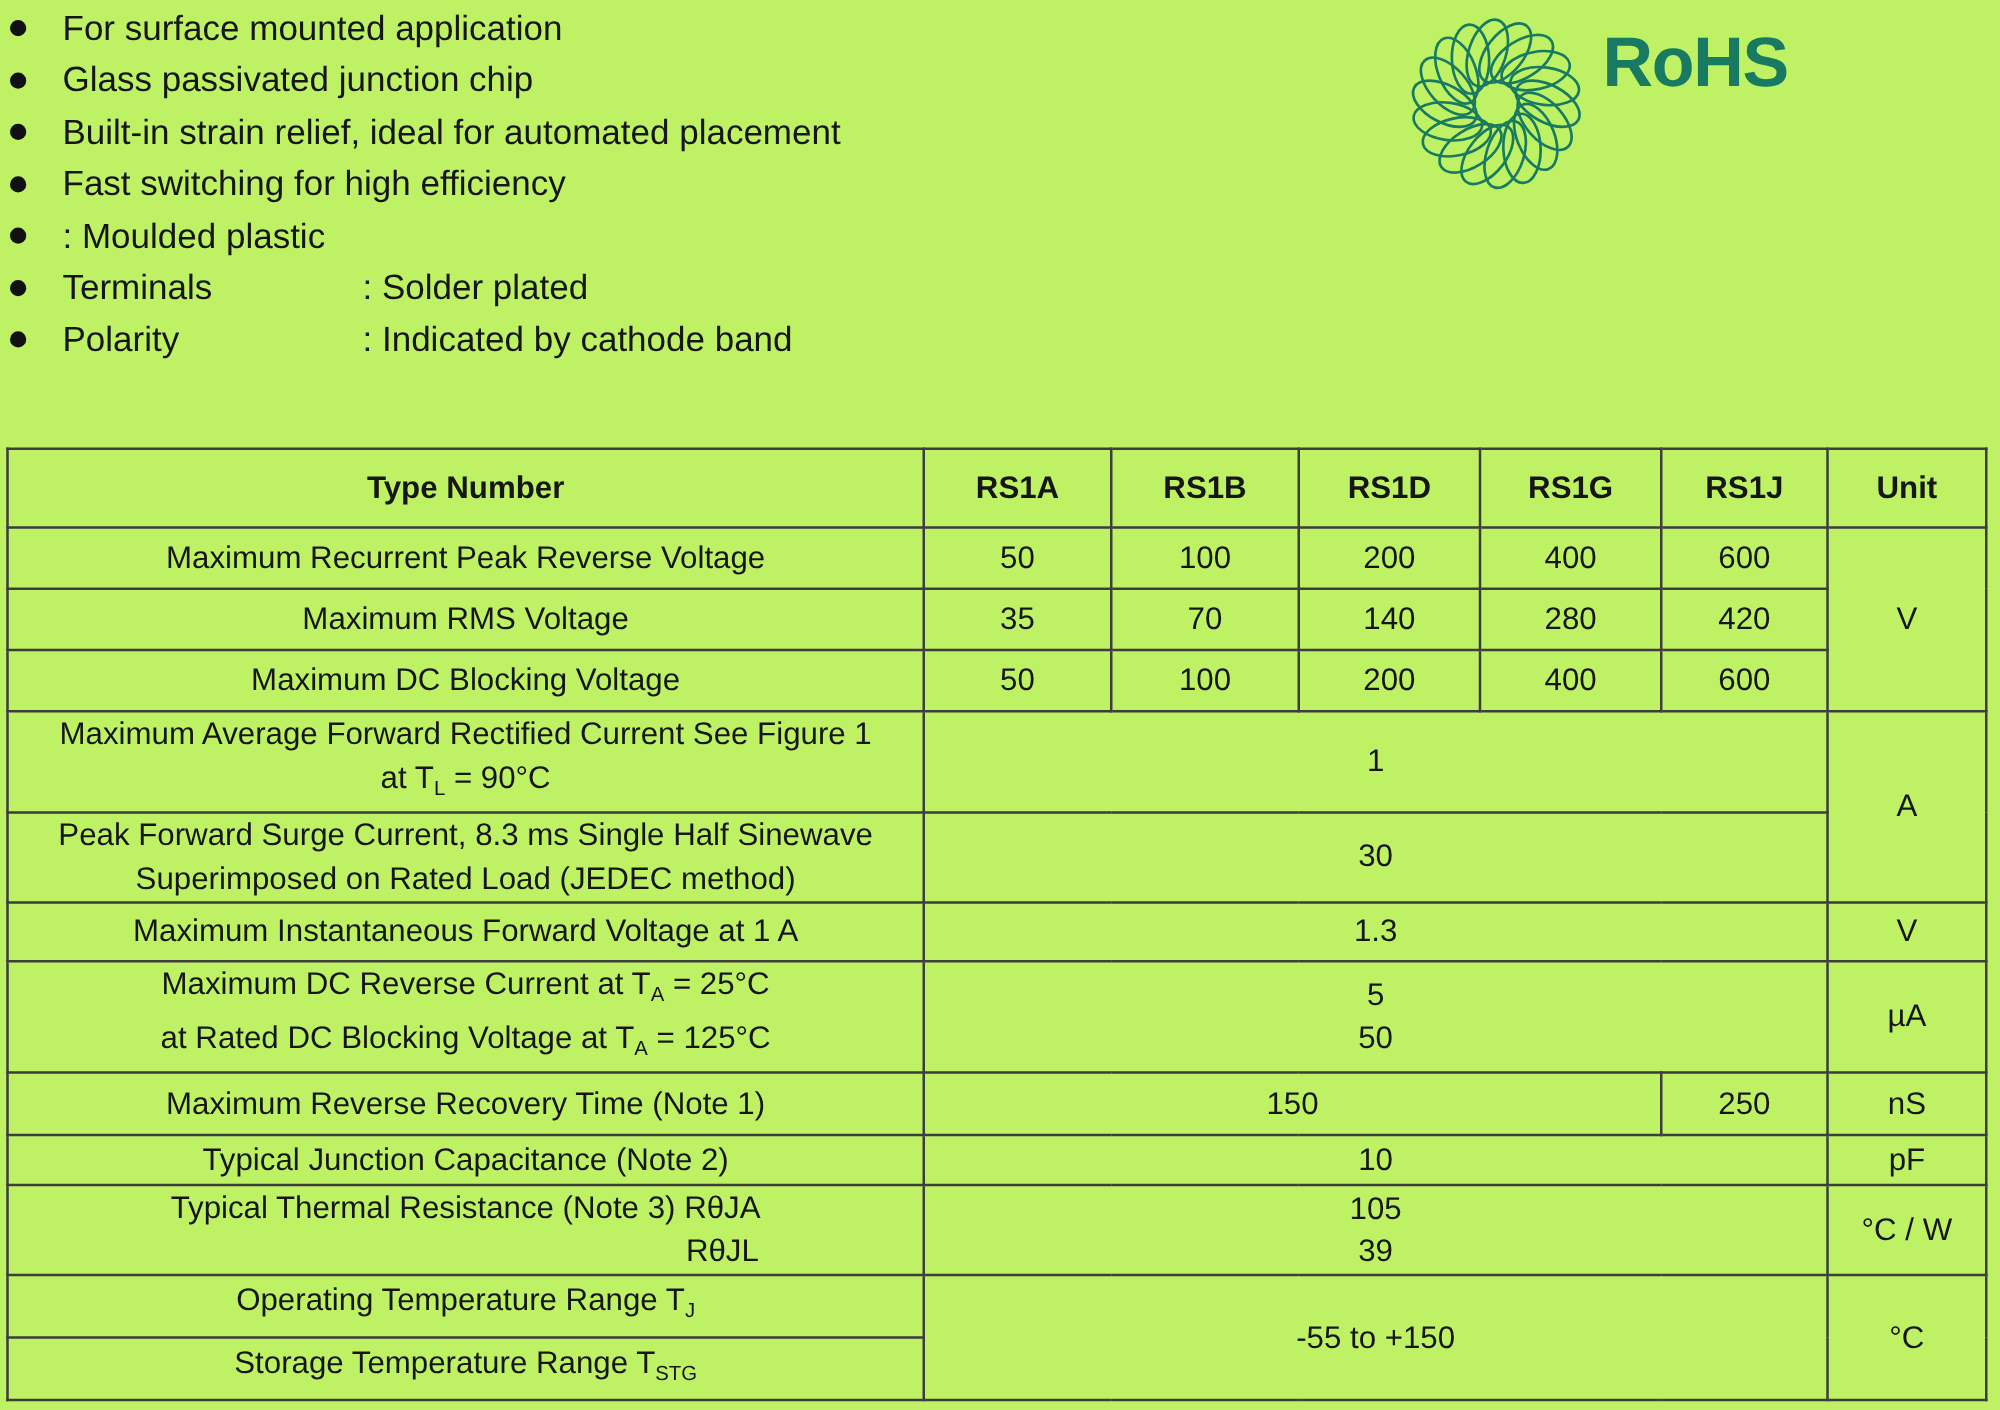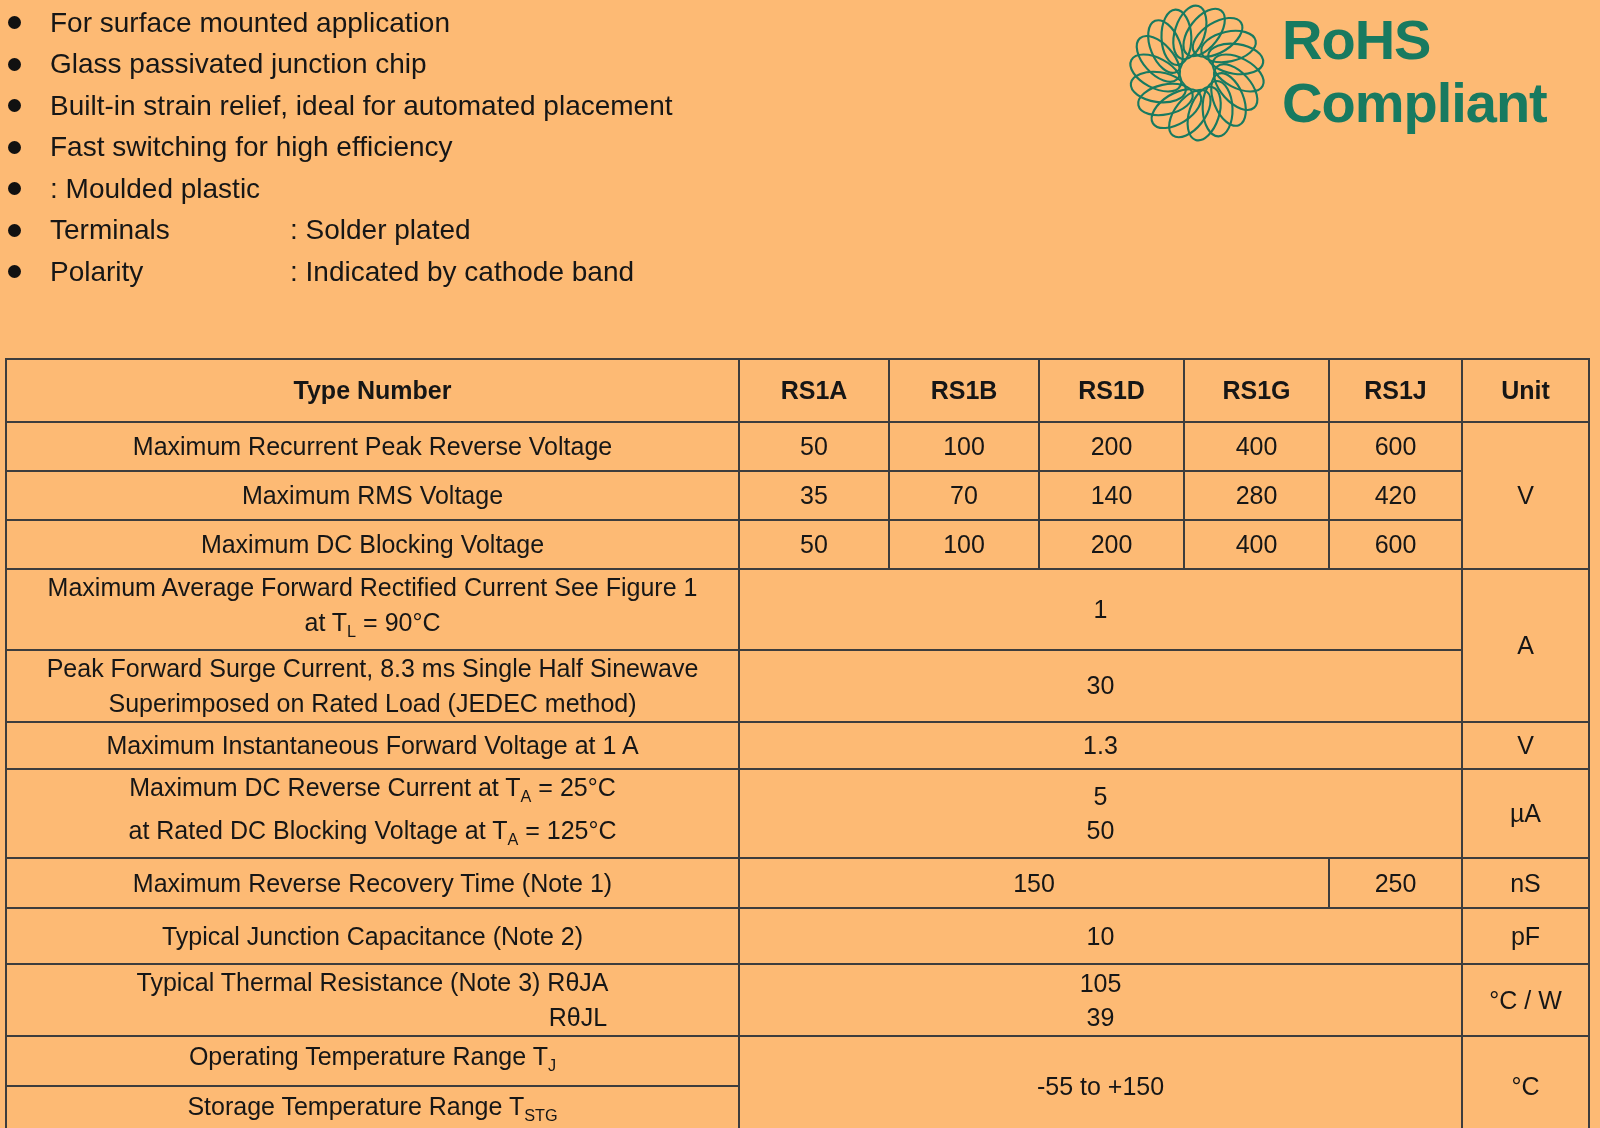--- a/index.html
+++ b/index.html
@@ -1,45 +1,45 @@
 <!DOCTYPE html>
 <html><head>
 <meta charset="utf-8">
 <style>
   * { margin:0; padding:0; box-sizing:border-box; }
   html,body { width:1600px; height:1128px; background:#ffffff; overflow:hidden;
     font-family:"Liberation Sans","DejaVu Sans",sans-serif; color:#161616; }
-  .page { position:relative; width:1600px; height:1128px; background:#fdba74; }
+  .page { position:relative; width:1600px; height:1128px; background:#bef264; }
 
   
   .features { position:absolute; left:8px; top:2px; }
   .feat-item { display:flex; align-items:center; height:41.5px; font-size:28px; white-space:nowrap; }
   .dot { width:13px; height:13px; border-radius:50%; background:#111; margin-right:29px; flex:0 0 13px; }
   .feat-label { display:inline-block; width:240px; }
 
   
-  .rohs { position:absolute; left:1126px; top:2px; display:flex; align-items:flex-start; }
+  .rohs { position:absolute; left:1126px; top:12px; display:flex; align-items:flex-start;text-align:right; }
   .rohs svg { width:142px; height:142px; }
   .rohs-text { margin-left:14px; margin-top:6px; font-weight:bold; font-size:56px;
     line-height:63px; letter-spacing:-1px; color:#187a60; }
 
   
   table.ratings { position:absolute; left:5px; top:358px; width:1583px;
     border-collapse:collapse; table-layout:fixed; }
   table.ratings td { border:2px solid #3d3d3d; font-size:25px; vertical-align:middle;
     text-align:center; padding:0; overflow:hidden; }
   td.lbl { text-align:left; padding-left:30px; padding-right:6px; line-height:35px;border-radius:19px; }
   tr.hdr td { font-weight:bold; font-size:25px; }
   .sub { font-size:0.65em; vertical-align:-0.35em; letter-spacing:0; }
   .pre { white-space:pre; }
   .hid { visibility:hidden; white-space:pre; }
   .v2 { line-height:34px; }
   
   .h-hdr td{height:63px;} .h-s td{height:49px;} .h-4 td{height:76px;} .h-5 td{height:68px;}
-  .h-6 td{height:47px;} .h-7 td{height:87px;} .h-8 td{height:50px;} .h-9 td{height:56px;}
+  .h-6 td{height:47px;} .h-7 td{height:87px;} .h-8 td{height:50px;} .h-9 td{height:40px;}
   .h-10 td{height:69px;} .h-11 td{height:50px;} .h-12 td{height:50px;}
 </style>
 </head>
 <body>
 
 <div class="page">
 
   <div class="features">
     <div class="feat-item">
       <span class="dot"></span>
@@ -91,21 +91,20 @@
         <ellipse cx="79" cy="50" rx="19.5" ry="10.5" transform="rotate(240 50 50) rotate(28 79 50)"></ellipse>
         <ellipse cx="79" cy="50" rx="19.5" ry="10.5" transform="rotate(260 50 50) rotate(28 79 50)"></ellipse>
         <ellipse cx="79" cy="50" rx="19.5" ry="10.5" transform="rotate(280 50 50) rotate(28 79 50)"></ellipse>
         <ellipse cx="79" cy="50" rx="19.5" ry="10.5" transform="rotate(300 50 50) rotate(28 79 50)"></ellipse>
         <ellipse cx="79" cy="50" rx="19.5" ry="10.5" transform="rotate(320 50 50) rotate(28 79 50)"></ellipse>
         <ellipse cx="79" cy="50" rx="19.5" ry="10.5" transform="rotate(340 50 50) rotate(28 79 50)"></ellipse>
       </g>
     </svg>
     <div class="rohs-text">
       <div>RoHS</div>
-      <div>Compliant</div>
     </div>
   </div>
 
   <table class="ratings">
     <colgroup>
       <col style="width:733px">
         <col style="width:150px">
         <col style="width:150px">
       <col style="width:145px">
         <col style="width:145px">

